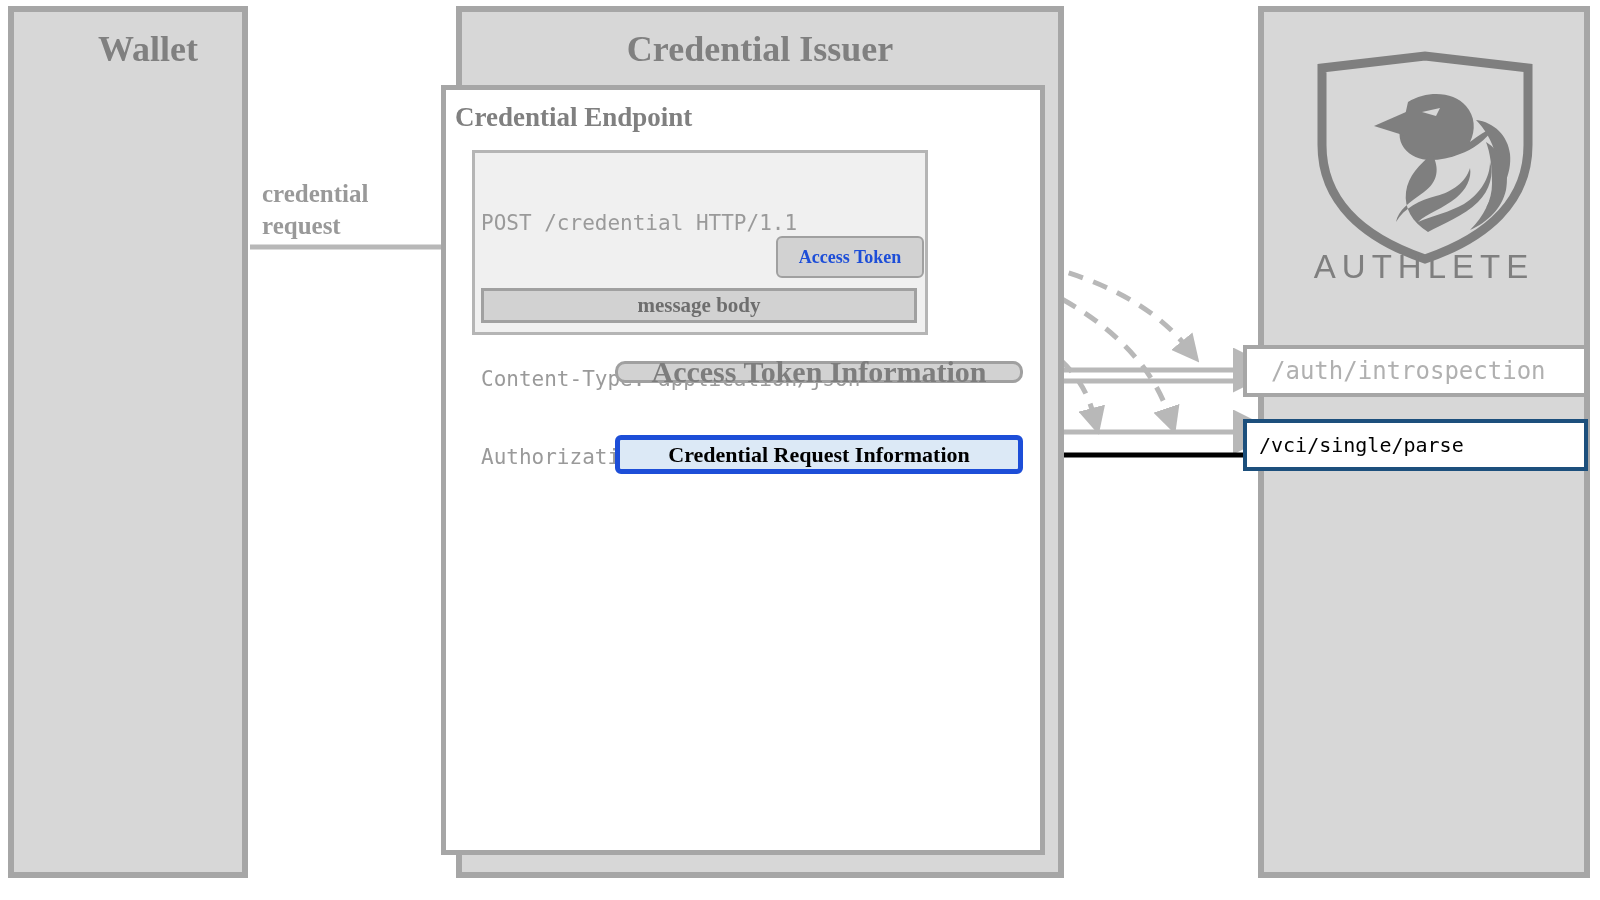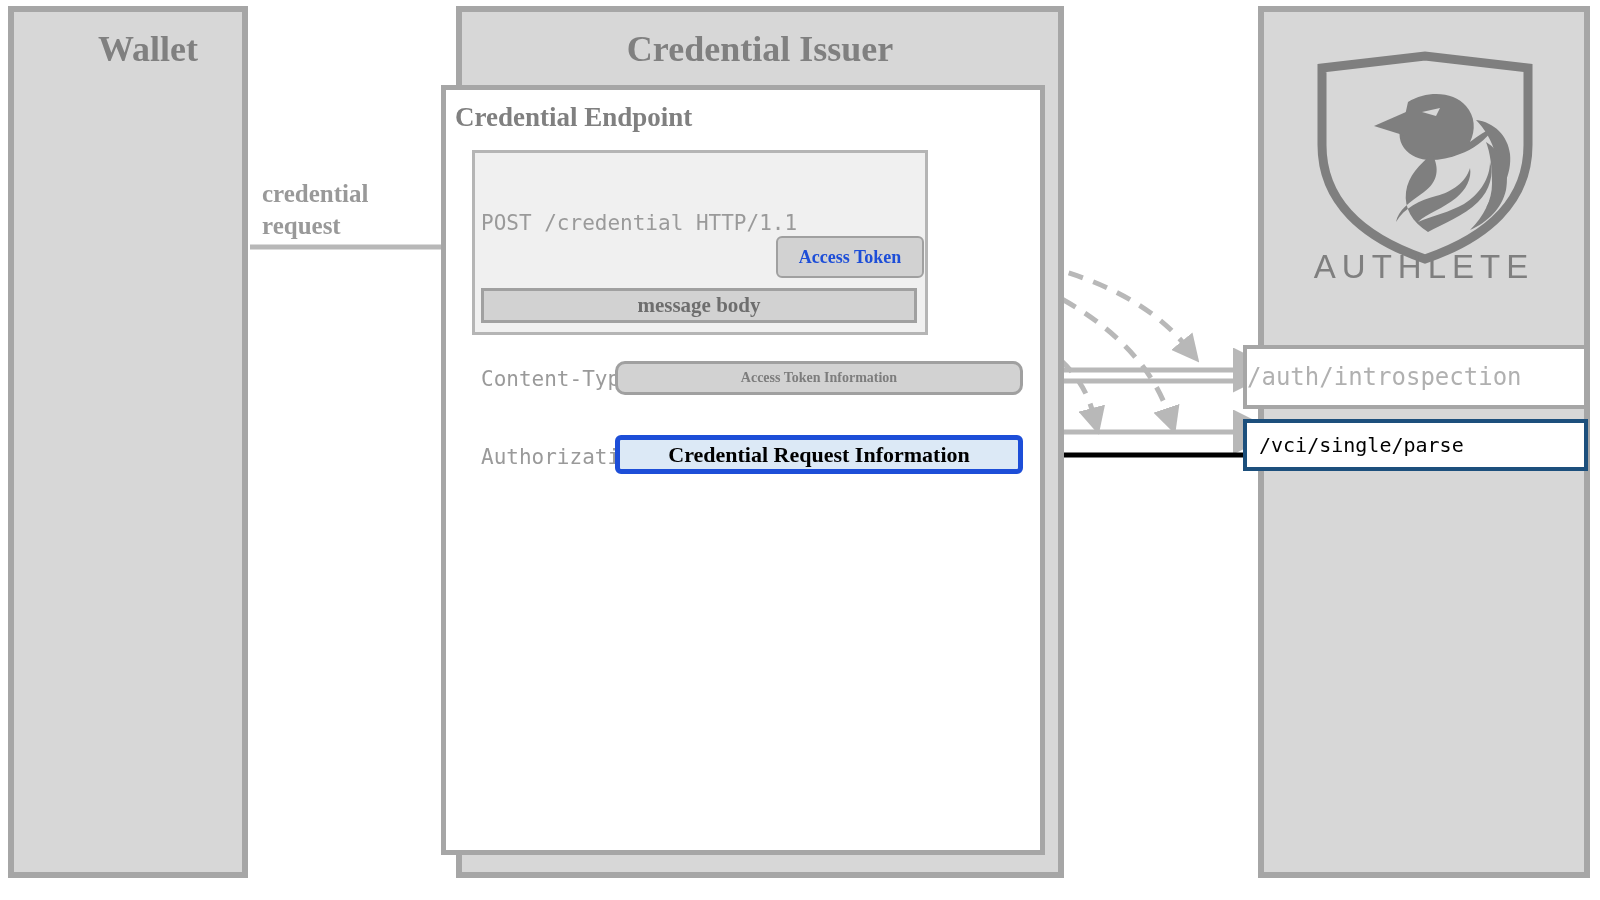--- a/index.html
+++ b/index.html
@@ -103,27 +103,27 @@
     font-weight: bold;
     font-size: 21px;
     color: #6e6e6e;
     display: flex;
     align-items: center;
     justify-content: center;
   }
 
   
   #ati-pill {
-    left: 615px; top: 361px; width: 408px; height: 34px;
+    left: 615px; top: 361px; width: 408px; height: 22px;
     background: #d2d2d2;
     border: 3px solid #a0a0a0;
     border-radius: 10px;
     font-family: "Liberation Serif", serif;
     font-weight: bold;
-    font-size: 14px;
+    font-size: 30px;
     color: #7d7d7d;
     display: flex;
     align-items: center;
     justify-content: center;
   }
 
   #cri-pill {
     left: 615px; top: 435px; width: 408px; height: 39px;
     background: #dce9f6;
     border: 5px solid #1d4ed8;
@@ -132,29 +132,29 @@
     font-weight: bold;
     font-size: 22px;
     color: #000000;
     display: flex;
     align-items: center;
     justify-content: center;
   }
 
   
   #introspection-box {
-    left: 1243px; top: 345px; width: 345px; height: 64px;
+    left: 1243px; top: 345px; width: 345px; height: 52px;
     background: #ffffff;
     border: 4px solid #a6a6a6;
     font-family: "DejaVu Sans Mono", monospace;
     font-size: 24px;
     color: #b0b0b0;
     display: flex;
     align-items: center;
-    padding-left: 0;
+    padding-left: 24px;
   }
   #parse-box {
     left: 1243px; top: 419px; width: 345px; height: 52px;
     background: #ffffff;
     border: 4px solid #1c4f7c;
     font-family: "DejaVu Sans Mono", monospace;
     font-size: 20px;
     color: #000000;
     display: flex;
     align-items: center;

